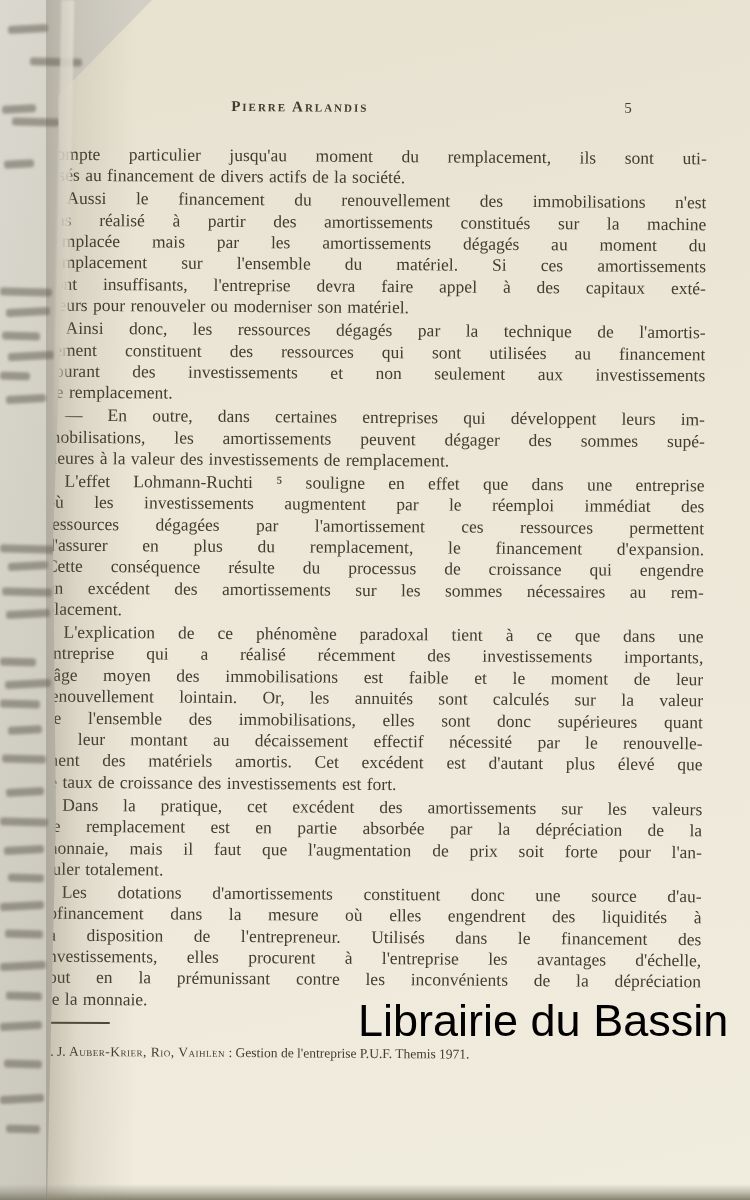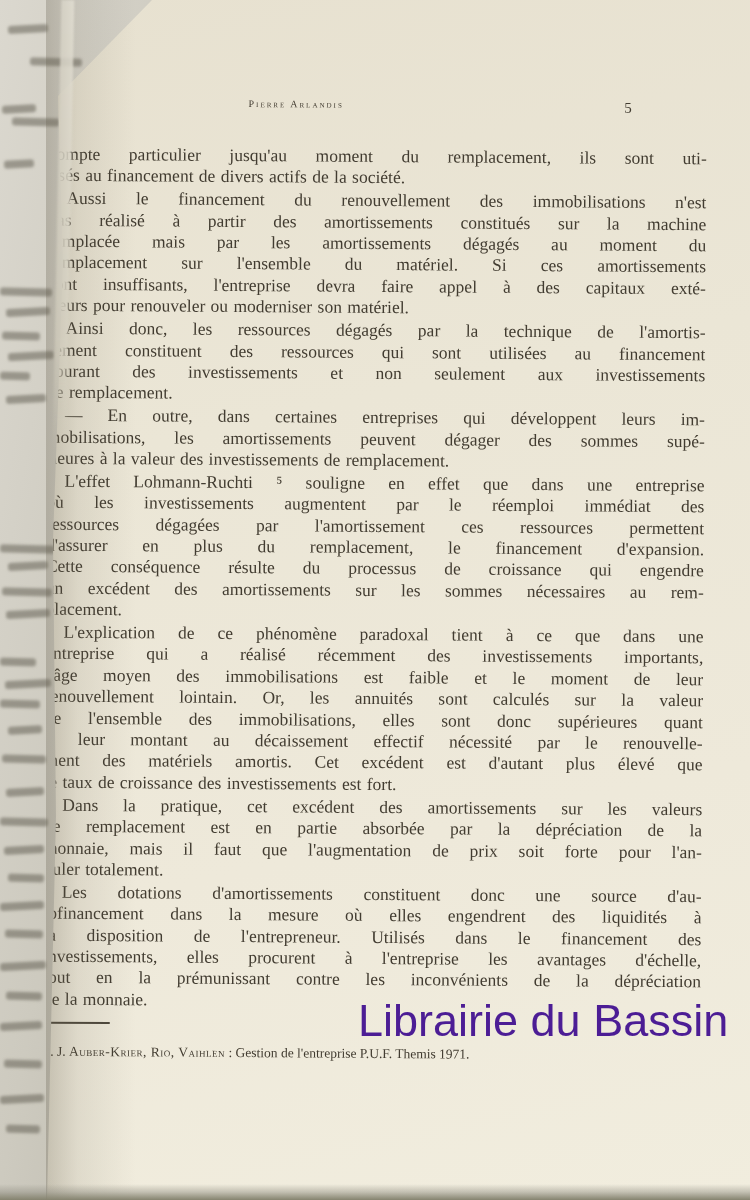--- a/index.html
+++ b/index.html
@@ -19,21 +19,21 @@
   }
   
   .text-layer {
     position:absolute; inset:0;
     transform:rotate(0.4deg); transform-origin:380px 560px;
     color:#423c31;
   }
   .running-head {
     position:absolute; left:228px; top:99px; width:130px;
     text-align:center; font-variant:small-caps; letter-spacing:2px;
-    font-size:10px; white-space:nowrap;
+    font-size:15px; white-space:nowrap;font-weight:bold;
   }
   .page-num { position:absolute; left:621px; top:98px; font-size:15px; }
   .body {
     position:absolute; left:46px; top:146px; width:658px;
     font-size:17.5px; line-height:21.4px; word-spacing:1px;
   }
   .para { margin:0 0 1.5px 0; }
   .line {
     height:21.4px; overflow:hidden;
     text-align:justify; text-align-last:justify;
@@ -182,14 +182,14 @@
       <div class="ghost" style="top: 992px; left: 6px; width: 36px; transform: rotate(1.5deg);"></div>
       <div class="ghost" style="top: 1022px; left: 0px; width: 42px; transform: rotate(-3deg);"></div>
       <div class="ghost" style="top: 1060px; left: 4px; width: 38px; transform: rotate(1.5deg);"></div>
       <div class="ghost" style="top: 1095px; left: 0px; width: 44px; transform: rotate(-3deg);"></div>
       <div class="ghost" style="top: 1125px; left: 6px; width: 34px; transform: rotate(1.5deg);"></div>
     </div>
   <div class="curl"></div>
   <div class="fold-shadow"></div>
   <div class="bottom-edge"></div>
 
-  <div class="watermark" style="color: #4c1d95;">Librairie du Bassin</div>
+  <div class="watermark" style="color: #000000;">Librairie du Bassin</div>
 </div>
 
 </body></html>

